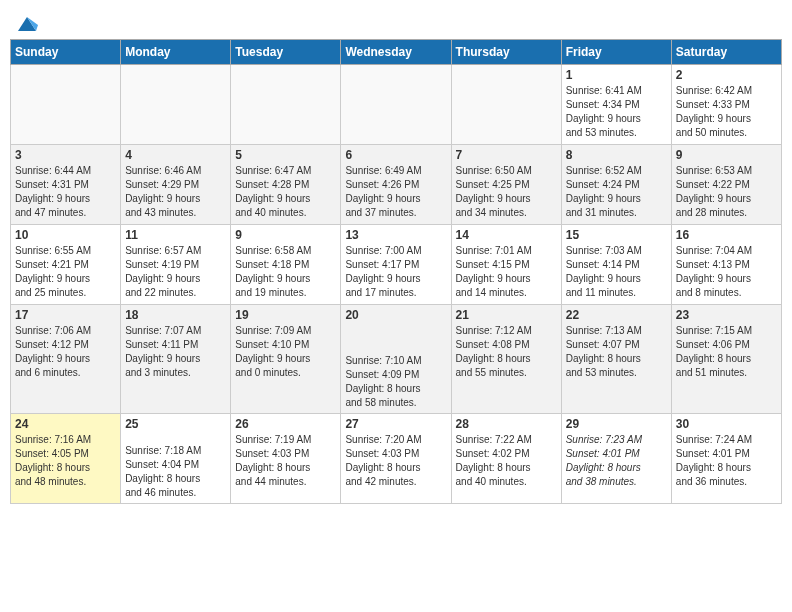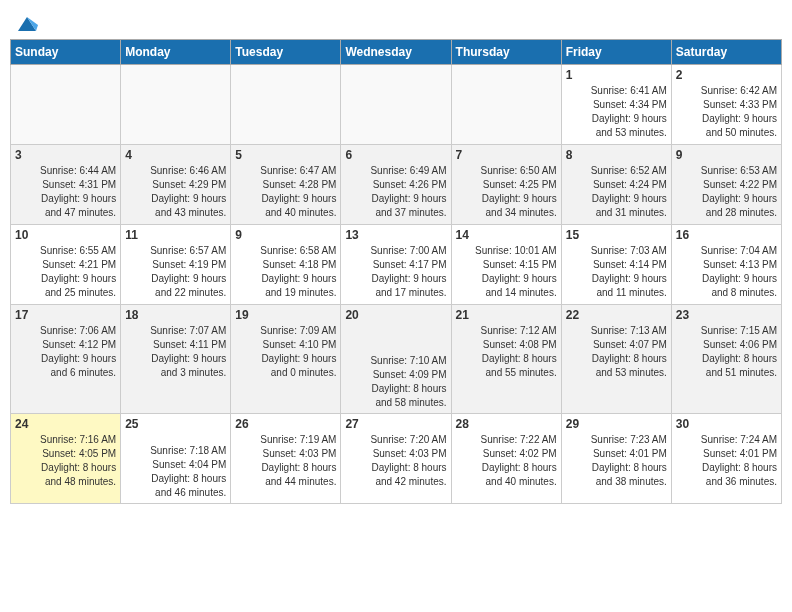--- a/index.html
+++ b/index.html
@@ -76,21 +76,20 @@
     }
     .day-num {
       font-weight: bold;
       font-size: 12px;
       display: block;
       margin-bottom: 2px;
     }
     .day-info {
       font-size: 10px;
       line-height: 1.4;
-      text-align: right;
     }
   </style>
 </head>
 <body>
 
 <div class="header">
   <div class="logo">
     <div style="display:flex;flex-direction:column;align-items:flex-start;">
       <div style="display:flex;align-items:center;">
         <span class="logo-text-general"></span>
@@ -217,21 +216,21 @@
         </td>
         <td style="background: rgb(255, 255, 255);">
           <span class="day-num">13</span>
           <div class="day-info" style="white-space: pre-line;">Sunrise: 7:00 AM
 Sunset: 4:17 PM
 Daylight: 9 hours
 and 17 minutes.</div>
         </td>
         <td style="background: rgb(255, 255, 255);">
           <span class="day-num">14</span>
-          <div class="day-info" style="white-space: pre-line;">Sunrise: 10:01 AM
+          <div class="day-info" style="white-space: pre-line;">Sunrise: 7:01 AM
 Sunset: 4:15 PM
 Daylight: 9 hours
 and 14 minutes.</div>
         </td>
         <td style="background: rgb(255, 255, 255);">
           <span class="day-num">15</span>
           <div class="day-info" style="white-space: pre-line;">Sunrise: 7:03 AM
 Sunset: 4:14 PM
 Daylight: 9 hours
 and 11 minutes.</div>
@@ -326,21 +325,21 @@
         </td>
         <td style="background: rgb(255, 255, 255);">
           <span class="day-num">28</span>
           <div class="day-info" style="white-space: pre-line;">Sunrise: 7:22 AM
 Sunset: 4:02 PM
 Daylight: 8 hours
 and 40 minutes.</div>
         </td>
         <td style="background: rgb(255, 255, 255);">
           <span class="day-num">29</span>
-          <div class="day-info" style="white-space: pre-line;">Sunrise: 7:23 AM
+          <div class="day-info" style="white-space: pre-line; font-style: italic;">Sunrise: 7:23 AM
 Sunset: 4:01 PM
 Daylight: 8 hours
 and 38 minutes.</div>
         </td>
         <td style="background: rgb(255, 255, 255);">
           <span class="day-num">30</span>
           <div class="day-info" style="white-space: pre-line;">Sunrise: 7:24 AM
 Sunset: 4:01 PM
 Daylight: 8 hours
 and 36 minutes.</div>

